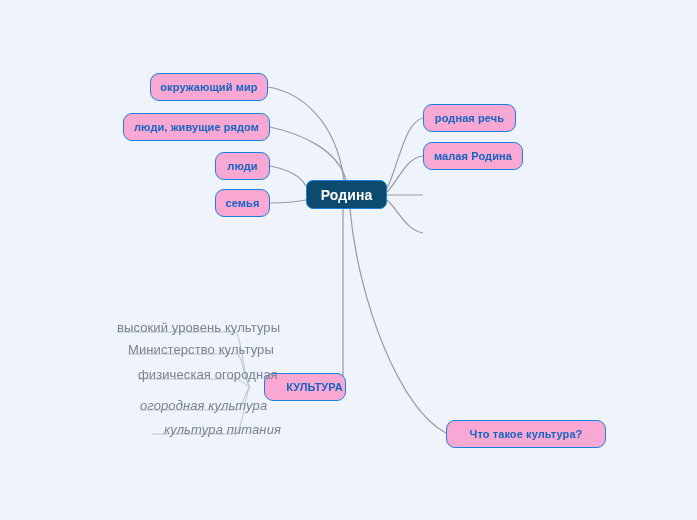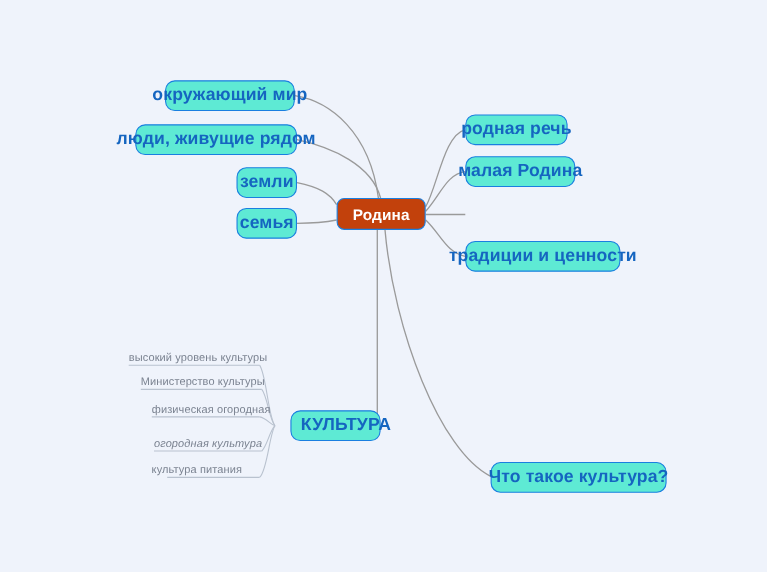--- a/index.html
+++ b/index.html
@@ -31,42 +31,42 @@
     stroke: #9a9a9a;
     stroke-width: 1.2;
   }
   svg.links path.thin {
     stroke: #b9c2cf;
     stroke-width: 1;
   }
   .node {
     position: absolute;
     box-sizing: border-box;
-    background: #5eead4;
+    background: #f9a8d4;
     border: 1.6px solid #1a7fe0;
     border-radius: 9px;
     color: #1565c0;
-    font-size: 16px;
+    font-size: 11px;
     font-weight: bold;
     display: flex;
     align-items: center;
     justify-content: center;
     letter-spacing: 0.1px;
     white-space: nowrap;
   }
   .node.central {
-    background: #c2410c;
+    background: #0c4a6e;
     border-color: #1a7fe0;
     color: #ffffff;
     font-size: 14px;
     border-radius: 7px;
   }
   .subleaf {
     position: absolute;
-    font-size: 10px;
+    font-size: 13px;
     color: #7a8290;
     font-weight: normal;
     white-space: nowrap;
     text-align: right;
     letter-spacing: 0.1px;
   }
 </style>
 </head>
 <body>
 
@@ -106,39 +106,36 @@
 
   <div class="node" style="left:150px; top:73px; width:118px; height:28px;">
     <span>окружающий мир</span>
   </div>
 
   <div class="node" style="left:123px; top:113px; width:147px; height:28px;">
     <span>люди, живущие рядом</span>
   </div>
 
   <div class="node" style="left:215px; top:152px; width:55px; height:28px;">
-    <span>земли</span>
+    <span>люди</span>
   </div>
 
   <div class="node" style="left:215px; top:189px; width:55px; height:28px;text-align:center;">
     <span>семья</span>
   </div>
 
   <div class="node" style="left:423px; top:104px; width:93px; height:28px;">
     <span>родная речь</span>
   </div>
 
   <div class="node" style="left:423px; top:142px; width:100px; height:28px;align-items:center;">
     <span>малая Родина</span>
   </div>
 
 
-  <div class="node" style="left:423px; top:219px; width:141px; height:28px;">
-    <span>традиции и ценности</span>
-  </div>
 
   <div class="node" style="left:264px; top:373px; width:82px; height:28px;padding-left:19px;">
     <span>КУЛЬТУРА</span>
   </div>
 
   <div class="node" style="left:446px; top:420px; width:160px; height:28px;">
     <span>Что такое культура?</span>
   </div>
 
   <div class="subleaf" style="left:117px; top:320px; width:119px;">
@@ -150,17 +147,17 @@
   </div>
 
   <div class="subleaf" style="left:138px; top:367px; width:98px;">
     <span>физическая огородная</span>
   </div>
 
   <div class="subleaf" style="left:140px; top:398px; width:98px;font-style:italic;">
     <span>огородная культура</span>
   </div>
 
-  <div class="subleaf" style="left:136px; top:422px; width:84px;">
+  <div class="subleaf" style="left:164px; top:422px; width:84px;font-style:italic;">
     <span>культура питания</span>
   </div>
 
 </div>
 
 </body></html>

